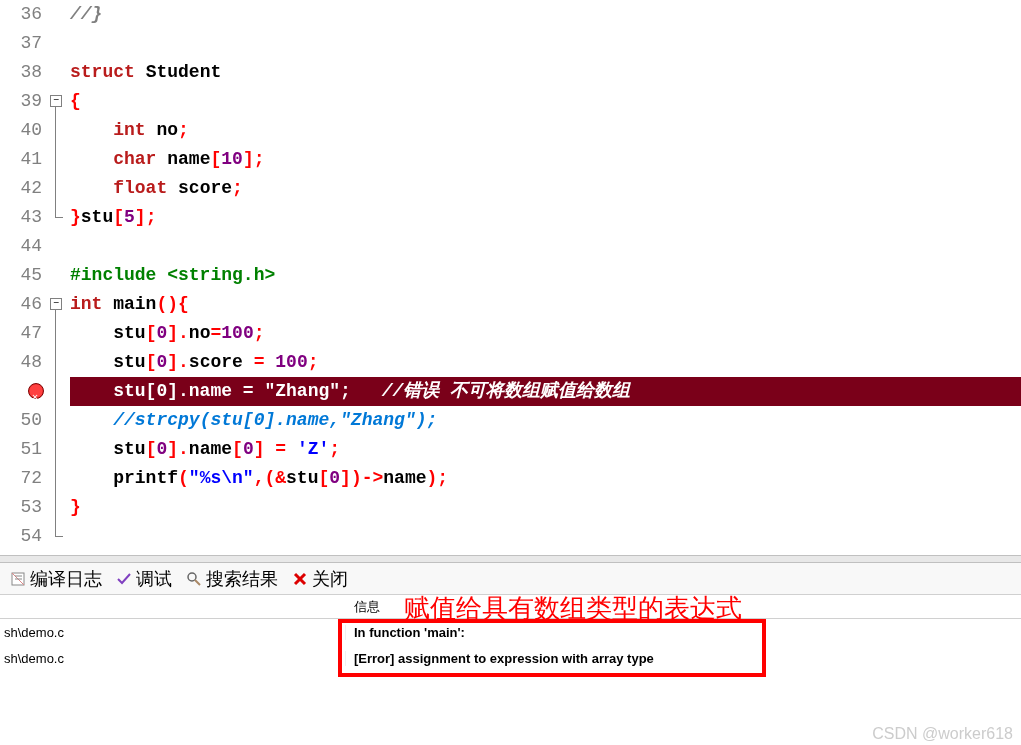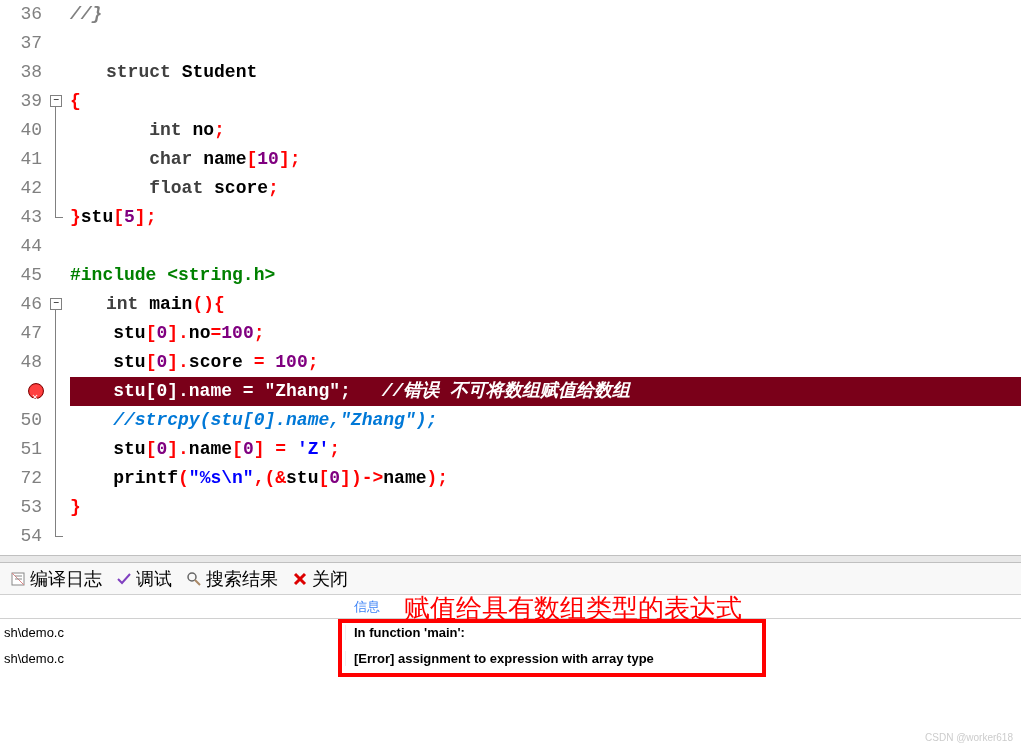--- a/index.html
+++ b/index.html
@@ -6,47 +6,47 @@
   body { margin: 0; font-family: Consolas, "Courier New", monospace; font-size: 18px; background: #fff; overflow: hidden; width: 1021px; height: 745px; }
   .editor { display: flex; height: 555px; overflow: hidden; position: relative; }
   .gutter { width: 46px; text-align: right; color: #808080; padding: 0; user-select: none; position: relative; }
   .gutter .ln { height: 29px; line-height: 29px; padding-right: 4px; position: relative; }
   .fold-col { width: 24px; position: relative; }
   .fold-mark { position: absolute; left: 4px; width: 12px; height: 12px; border: 1px solid #808080; background: #fff; font-size: 10px; line-height: 10px; text-align: center; color: #000; }
   .fold-line { position: absolute; left: 9px; width: 1px; background: #808080; }
   .fold-end { position: absolute; left: 9px; width: 8px; height: 1px; background: #808080; }
   .code { flex: 1; padding: 0; position: relative; }
   .line { height: 29px; line-height: 29px; white-space: pre; font-weight: bold; }
-  .kw { color: #404040; margin-left: 36px; }
+  .kw { color: #b91c1c; }
   .num { color: #800080; text-align: right; }
   .str { color: #0000FF; }
   .comment-gray { color: #0078d7; font-style: italic; }
   .comment-gray2 { color: #808080; font-style: italic; }
   .preproc { color: #008000; }
   .punc { color: #FF0000; }
   .ident { color: #000; }
   .hl { background: #7a0019; color: #fff; }
   .hl .str, .hl .comment-gray, .hl .ident, .hl .punc, .hl .num { color: #fff; }
   .hl .comment-italic { font-style: italic; margin-left: 20px; }
   .error-dot { position: absolute; left: 28px; width: 16px; height: 16px; background: radial-gradient(circle, #ff4040 60%, #b00000 100%); border-radius: 50%; border: 1px solid #800000; }
   .error-dot::after { content: "✕"; color: #fff; font-size: 10px; position: absolute; left: 3px; top: -1px; font-weight: bold; }
   .divider { height: 8px; background: #e8e8e8; border-top: 1px solid #c0c0c0; border-bottom: 1px solid #c0c0c0; }
   .toolbar { height: 32px; display: flex; align-items: center; padding: 2px 4px; gap: 2px; font-family: "Microsoft YaHei", sans-serif; font-size: 18px; border-bottom: 1px solid #d0d0d0; background: #f8f8f8; }
   .tb-btn { display: flex; align-items: center; gap: 4px; padding: 2px 6px; cursor: pointer; color: #000; font-weight: normal; }
   .tb-icon { width: 16px; height: 16px; display: inline-flex; align-items: center; justify-content: center; }
   .results { height: 150px; overflow: auto; font-family: "Microsoft YaHei", Tahoma, sans-serif; font-size: 13px; position: relative; }
   .results-header { display: flex; height: 24px; align-items: center; border-bottom: 1px solid #d0d0d0; }
   .results-header .col1 { width: 346px; padding-left: 4px; color: #666; font-weight: normal; border-right: 1px solid #d0d0d0; }
-  .results-header .col2 { flex: 1; padding-left: 8px; color: #3b82f6; }
+  .results-header .col2 { flex: 1; padding-left: 8px; color: #000000; }
   .results-row { display: flex; height: 26px; align-items: center; }
   .results-row .col1 { width: 346px; padding-left: 4px; color: #000; border-right: 1px solid #f0f0f0; overflow: hidden; }
   .results-row .col2 { flex: 1; padding-left: 8px; color: #000; font-weight: bold; }
   .red-annot { color: #ff0000; font-size: 26px; font-weight: normal; position: absolute; }
   .red-box { border: 4px solid #ff0000; position: absolute; }
-  .watermark { position: absolute; right: 8px; bottom: 2px; color: #ccc; font-size: 10px; font-family: sans-serif; }
+  .watermark { position: absolute; right: 8px; bottom: 2px; color: #ccc; font-size: 16px; font-family: sans-serif; }
 </style>
 </head>
 <body>
 
 <div class="editor">
   <div class="gutter" id="gutter">
       <div class="ln">36</div>
       <div class="ln">37</div>
       <div class="ln">38</div>
       <div class="ln">39</div>

